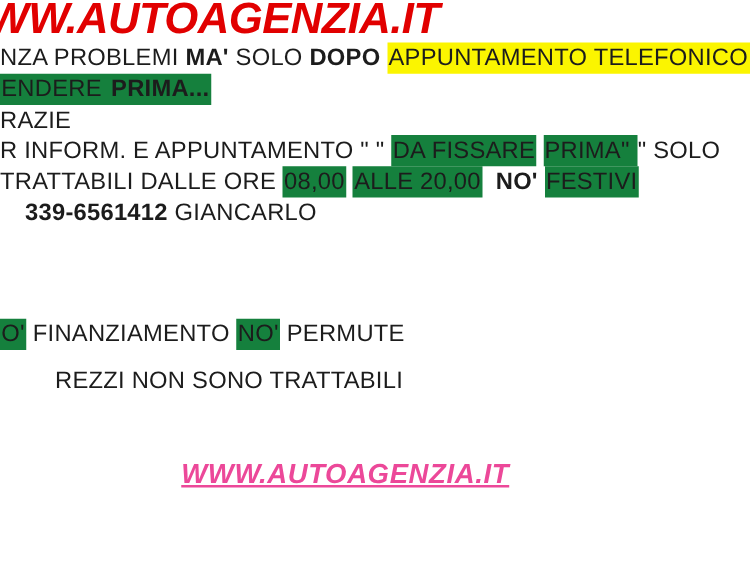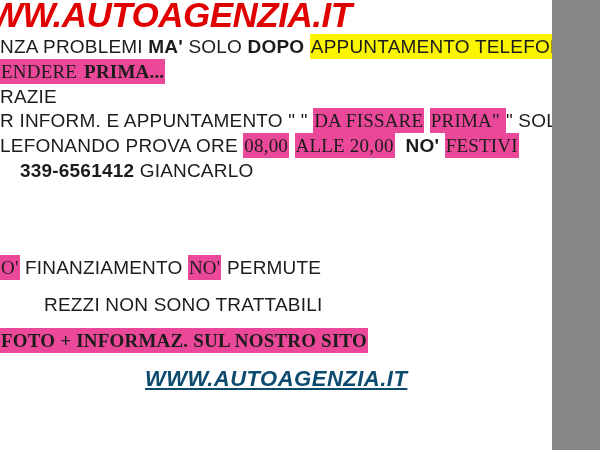--- a/index.html
+++ b/index.html
@@ -1,54 +1,54 @@
 <!DOCTYPE html>
 <html><head>
 <meta charset="utf-8">
 <style>
   html,body{margin:0;padding:0;background:#888;}
   #page{
     position:relative;
-    width:552px;height:450px;
+    width:600px;height:450px;
     background:#ffffff;
     overflow:hidden;
     font-family:"Liberation Sans", sans-serif;
     color:#1c1c1c;
   }
   .line{
     position:absolute;
     left:0;
     font-size:19px;
     line-height:23px;
     white-space:nowrap;
     letter-spacing:0.2px;
   }
   .line span{white-space:pre;}
   .b{font-weight:bold;}
-  .hl{background:#ec4899;padding:2px 1px;font-family:Liberation Serif, serif;}
+  .hl{background:#15803d;padding:2px 1px;}
   .hl-ext{background:#fbf500;padding:2px 18px 2px 1px;}
   #watermark{
     position:absolute;
     top:-5px;left:-10px;
     font-size:35px;
     font-weight:bold;
     font-style:italic;
     color:#e10000;
     letter-spacing:-0.5px;
     white-space:nowrap;
     z-index:2;
   }
   #line1{z-index:1;}
   #site-link{
     position:absolute;
     top:366px;left:145px;
     font-size:22px;
     font-weight:bold;
     font-style:italic;
-    color:#0c4a6e;
+    color:#ec4899;
     text-decoration:underline;
     letter-spacing:0.5px;
     white-space:nowrap;
   }
 </style>
 </head>
 <body>
 
 <div id="page">
 
@@ -65,36 +65,33 @@
 
   <div class="line" style="top:85px;">
     <span>RAZIE</span>
   </div>
 
   <div class="line" style="top:109px;">
     <span>R INFORM. E APPUNTAMENTO " " </span><span class="hl">DA FISSARE</span><span> </span><span class="hl">PRIMA" </span><span>" SOLO</span>
   </div>
 
   <div class="line" style="top:134px;">
-    <span>LEFONANDO PROVA ORE </span><span class="hl">08,00</span><span> </span><span class="hl">ALLE 20,00</span><span>  </span><span class="b">NO'</span><span> </span><span class="hl">FESTIVI</span>
+    <span>TRATTABILI DALLE ORE </span><span class="hl">08,00</span><span> </span><span class="hl">ALLE 20,00</span><span>  </span><span class="b">NO'</span><span> </span><span class="hl">FESTIVI</span>
   </div>
 
   <div class="line" style="top:159px;left:20px;">
     <span class="b">339-6561412</span><span> GIANCARLO</span>
   </div>
 
 
 
   <div class="line" style="top:256px;">
     <span class="hl">O'</span><span> FINANZIAMENTO </span><span class="hl">NO'</span><span> PERMUTE</span>
   </div>
 
   <div class="line" style="top:293px;padding-left:44px;">
     <span>REZZI NON SONO TRATTABILI</span>
   </div>
 
-  <div class="line" style="top:329px;">
-    <span class="hl b">FOTO + INFORMAZ. SUL NOSTRO SITO</span>
-  </div>
 
   <div id="site-link">WWW.AUTOAGENZIA.IT</div>
 
 </div>
 
 </body></html>

